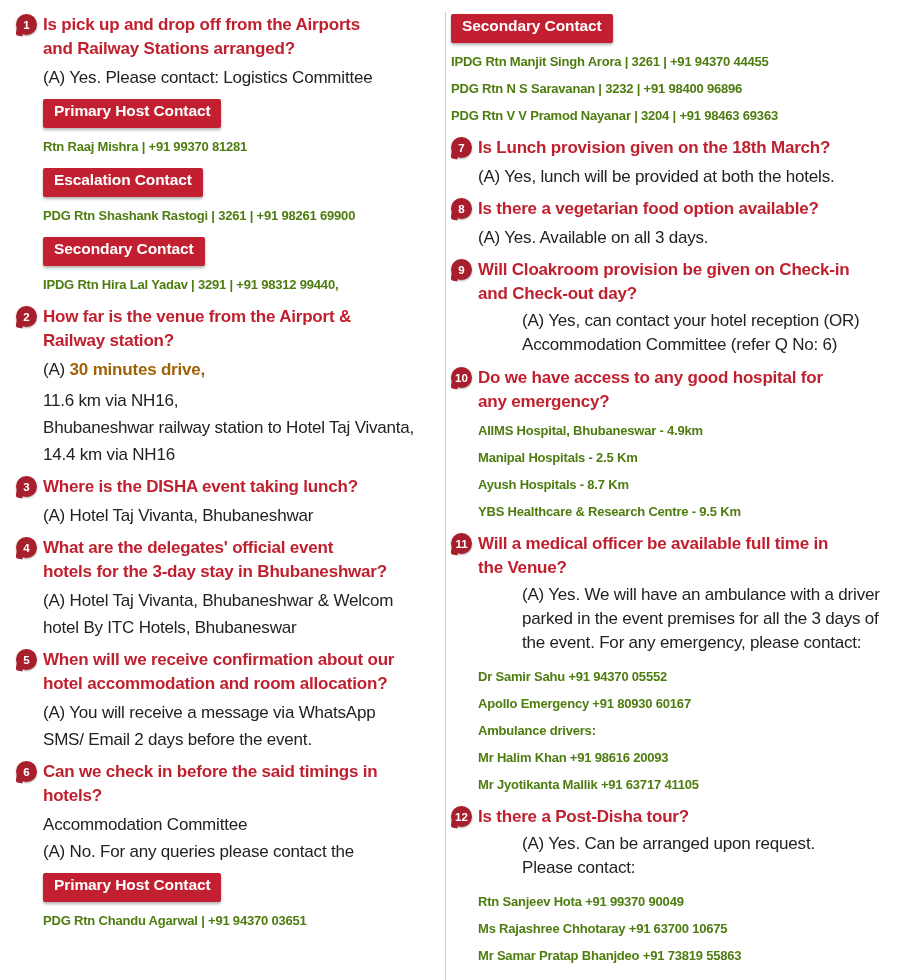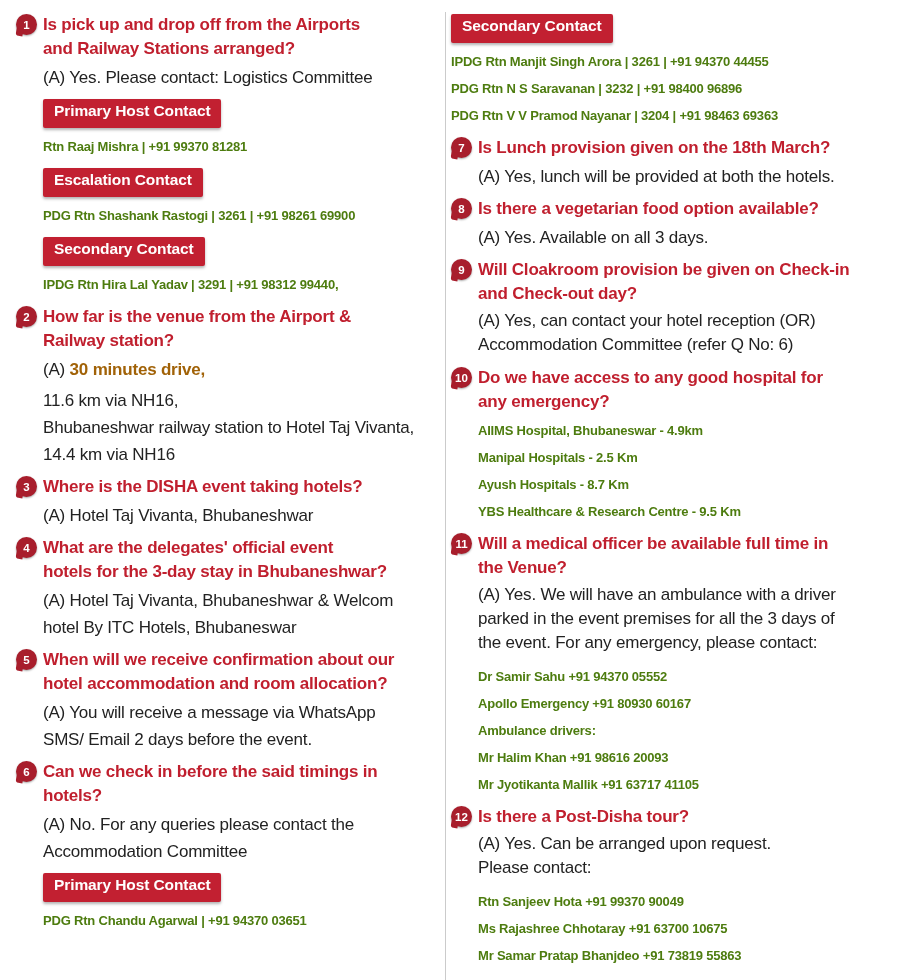--- a/index.html
+++ b/index.html
@@ -32,21 +32,21 @@
   .qtext{padding-top:1px;}
   .qline{
     color:var(--accent);font-weight:bold;font-size:17px;line-height:24px;
     white-space:nowrap;letter-spacing:-0.2px;
   }
 
   .body.indented{margin-left:27px;}
 
   .answer{margin:2px 0 4px;}
   .aline{font-size:17px;line-height:27px;color:#222;white-space:nowrap;letter-spacing:-0.2px;}
-  .answer.tight{margin-bottom:8px;}
+  .answer.tight{margin-bottom:8px;margin-left:44px;}
   .answer.tight .aline{line-height:24px;}
   .answer b{font-weight:bold;color:#a16207;}
 
   .badge-row{margin:8px 0 5px;}
   .faq-item:first-child .badge-row:first-child{margin-top:2px;}
   .badge{
     display:inline-block;background:var(--badge);color:var(--badge_text);
     font-size:15.5px;font-weight:bold;padding:3px 11px 8px;border-radius:2px;
     box-shadow:0 2px 3px rgba(0,0,0,.3);letter-spacing:-0.1px;
   }
@@ -96,21 +96,21 @@
             <div class="aline">11.6 km via NH16,</div>
             <div class="aline">Bhubaneshwar railway station to Hotel Taj Vivanta,</div>
             <div class="aline">14.4 km via NH16</div>
           </div>
         </div>
       </section>
       <section class="faq-item">
         <div class="qrow">
           <span class="qnum">3</span>
           <div class="qtext">
-            <div class="qline">Where is the DISHA event taking hotels?</div>
+            <div class="qline">Where is the DISHA event taking lunch?</div>
           </div>
         </div>
         <div class="body indented">
           <div class="answer">
             <div class="aline">(A) Hotel Taj Vivanta, Bhubaneshwar</div>
           </div>
         </div>
       </section>
       <section class="faq-item">
         <div class="qrow">
@@ -145,22 +145,22 @@
       <section class="faq-item">
         <div class="qrow">
           <span class="qnum">6</span>
           <div class="qtext">
             <div class="qline">Can we check in before the said timings in</div>
             <div class="qline">hotels?</div>
           </div>
         </div>
         <div class="body indented">
           <div class="answer">
+            <div class="aline">Accommodation Committee</div>
             <div class="aline">(A) No. For any queries please contact the</div>
-            <div class="aline">Accommodation Committee</div>
           </div>
           <div class="badge-row"><span class="badge">Primary Host Contact</span></div>
           <div class="contact">PDG Rtn Chandu Agarwal | +91 94370 03651</div>
         </div>
       </section>
     </div>
   <div class="divider"></div>
   <div class="col right">
       <section class="faq-item">
         <div class="body">

